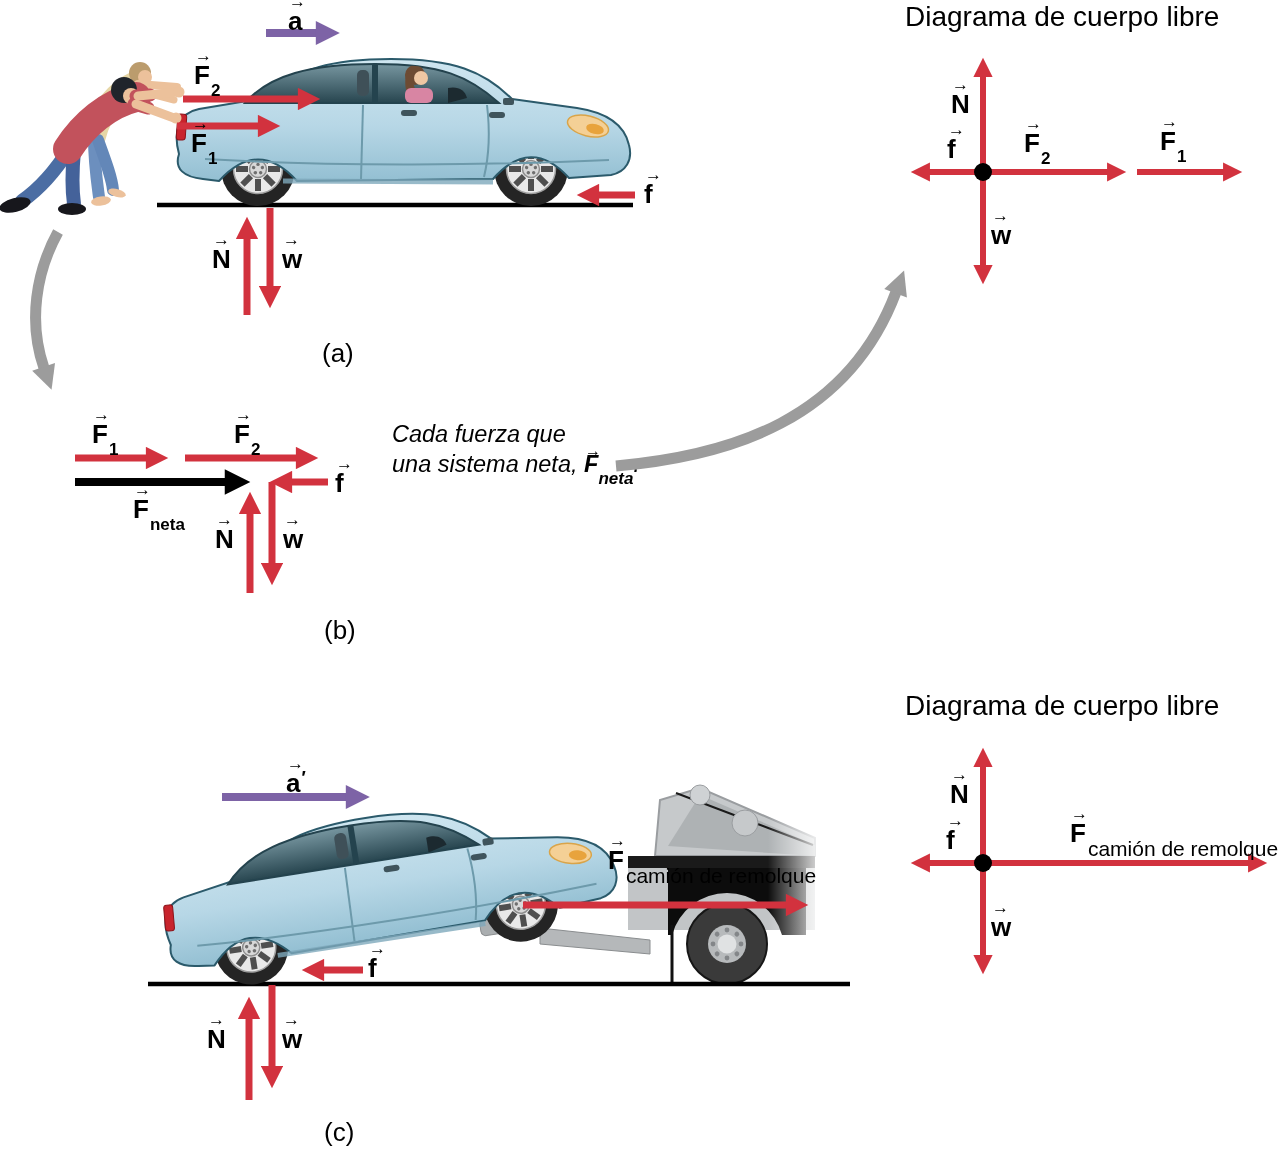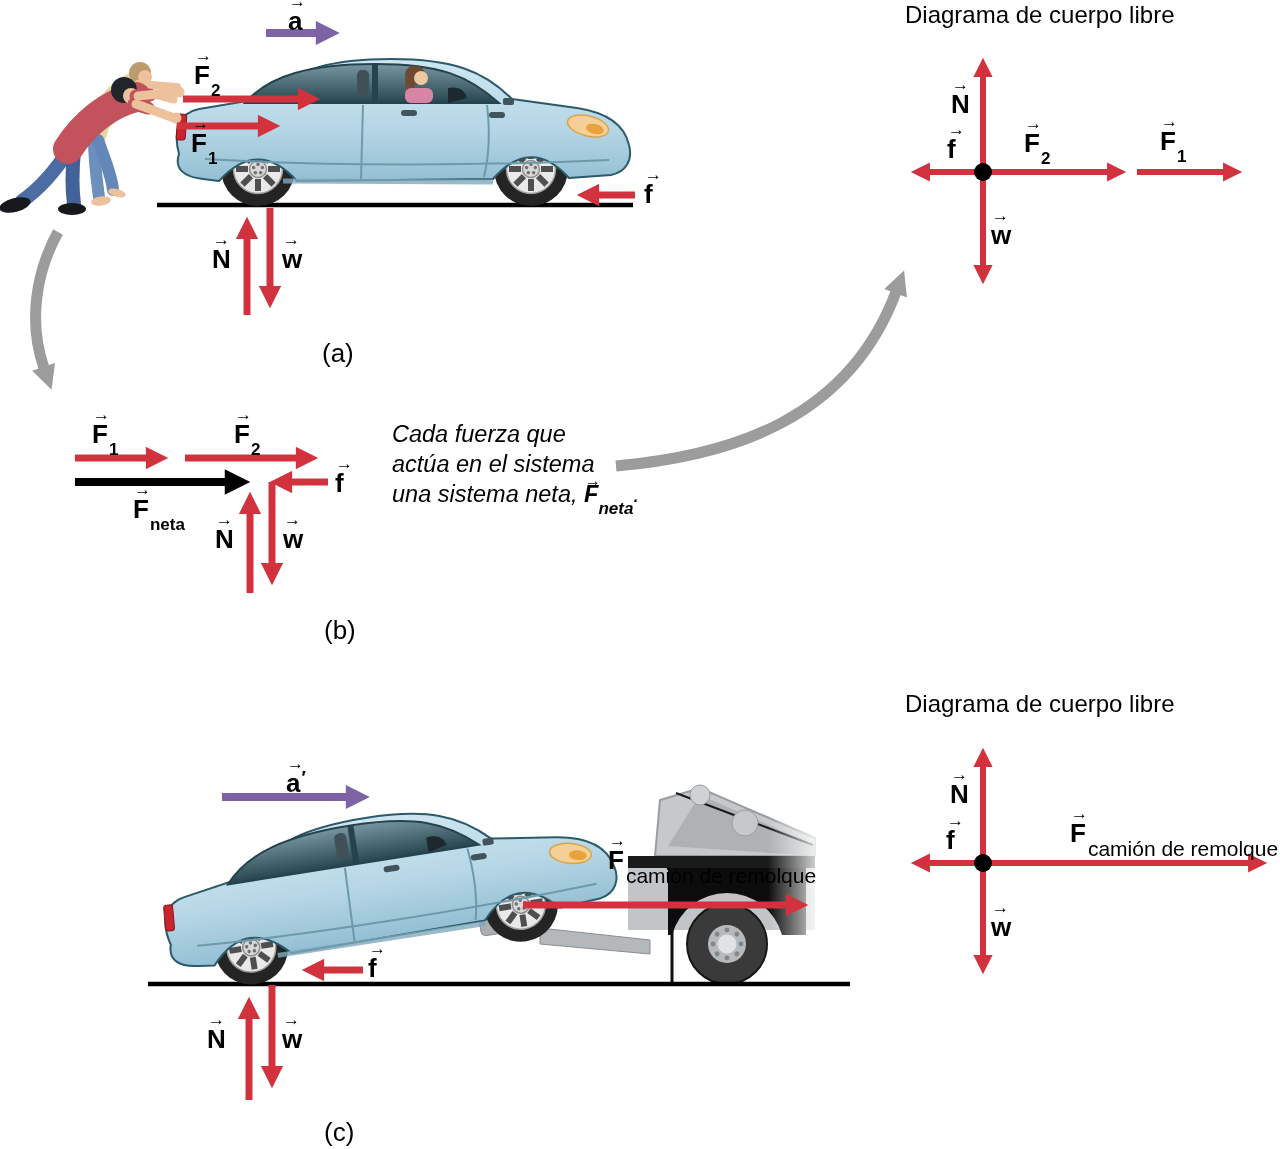--- a/index.html
+++ b/index.html
@@ -4,21 +4,21 @@
 <style>
   html,body{margin:0;padding:0;background:#ffffff;}
   #stage{position:relative;width:1280px;height:1149px;background:#ffffff;overflow:hidden;
          font-family:"Liberation Sans",sans-serif;color:#000;}
   #art{position:absolute;left:0;top:0;}
   .vec{position:absolute;font-weight:bold;font-size:26px;line-height:1;white-space:nowrap;}
   .vec .ovl{position:absolute;top:-15px;left:1px;font-size:17px;font-weight:bold;}
   .vec .sb{font-size:17px;font-weight:bold;position:relative;top:6px;left:1px;}
   .vec .sb.wide{font-size:21px;font-weight:normal;top:8px;left:2px;}
   .vec .pr{font-size:18px;position:relative;top:-8px;left:1px;}
-  .fbd-title{position:absolute;font-size:24px;line-height:1.1;white-space:nowrap;text-align:right;}
+  .fbd-title{position:absolute;font-size:28px;line-height:1.1;white-space:nowrap;text-align:right;}
   .panel-cap{position:absolute;font-size:26px;line-height:1;}
   .note{position:absolute;left:392px;top:419px;font-size:23.5px;line-height:30px;white-space:nowrap;font-style:italic;}
   .note .ivec{position:relative;display:inline-block;font-weight:bold;}
   .note .ivec .ovl{position:absolute;top:-13px;left:1px;font-size:16px;font-weight:bold;}
   .note .ivec .sb{font-size:17px;font-weight:bold;position:relative;top:6px;}
 </style>
 </head>
 <body>
 
 <div id="stage">
@@ -240,21 +240,20 @@
   <div class="vec" style="left:92px;top:421px"><span class="ovl">→</span><span class="lt">F</span><sub class="sb">1</sub></div>
   <div class="vec" style="left:234px;top:421px"><span class="ovl">→</span><span class="lt">F</span><sub class="sb">2</sub></div>
   <div class="vec" style="left:133px;top:496px"><span class="ovl">→</span><span class="lt">F</span><sub class="sb">neta</sub></div>
   <div class="vec" style="left:335px;top:470px"><span class="ovl">→</span><span class="lt">f</span></div>
   <div class="vec" style="left:215px;top:526px"><span class="ovl">→</span><span class="lt">N</span></div>
   <div class="vec" style="left:283px;top:526px"><span class="ovl">→</span><span class="lt">w</span></div>
   <div class="panel-cap" style="left:324px;top:617px">(b)</div>
 
   <div class="note">
     <div>Cada fuerza que</div>
-    <div>actúa en el sistema</div>
     <div><span>una sistema neta, </span><span class="ivec"><span class="ovl">→</span><span>F</span><sub class="sb">neta</sub></span><span>.</span></div>
   </div>
 
   <div class="vec" style="left:286px;top:770px"><span class="ovl">→</span><span class="lt">a</span><span class="pr">′</span></div>
   <div class="vec" style="left:608px;top:847px"><span class="ovl">→</span><span class="lt">F</span><sub class="sb wide">camión de remolque</sub></div>
   <div class="vec" style="left:368px;top:955px"><span class="ovl">→</span><span class="lt">f</span></div>
   <div class="vec" style="left:207px;top:1026px"><span class="ovl">→</span><span class="lt">N</span></div>
   <div class="vec" style="left:282px;top:1026px"><span class="ovl">→</span><span class="lt">w</span></div>
   <div class="panel-cap" style="left:324px;top:1119px">(c)</div>
 

